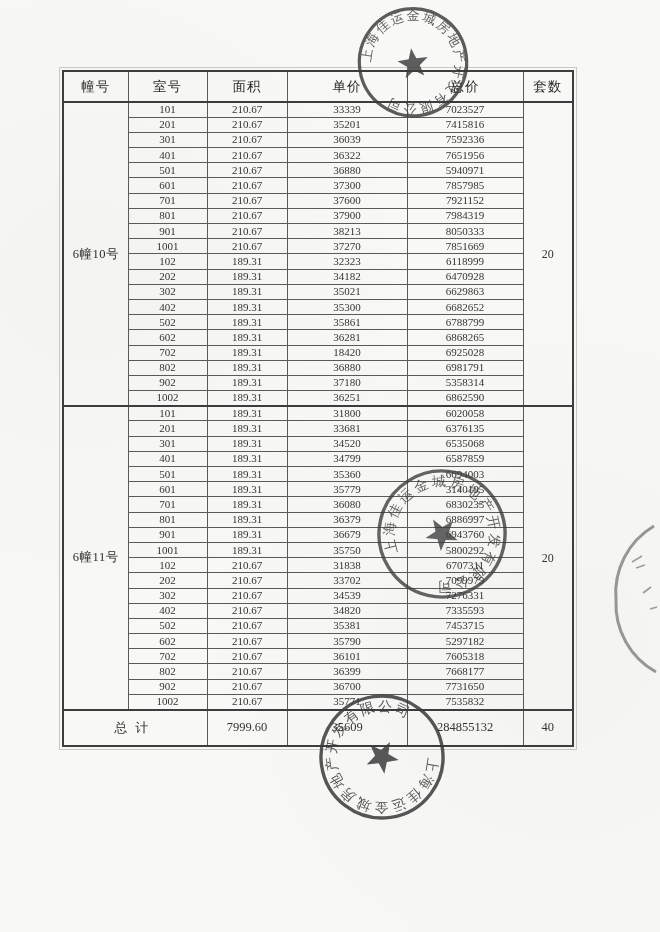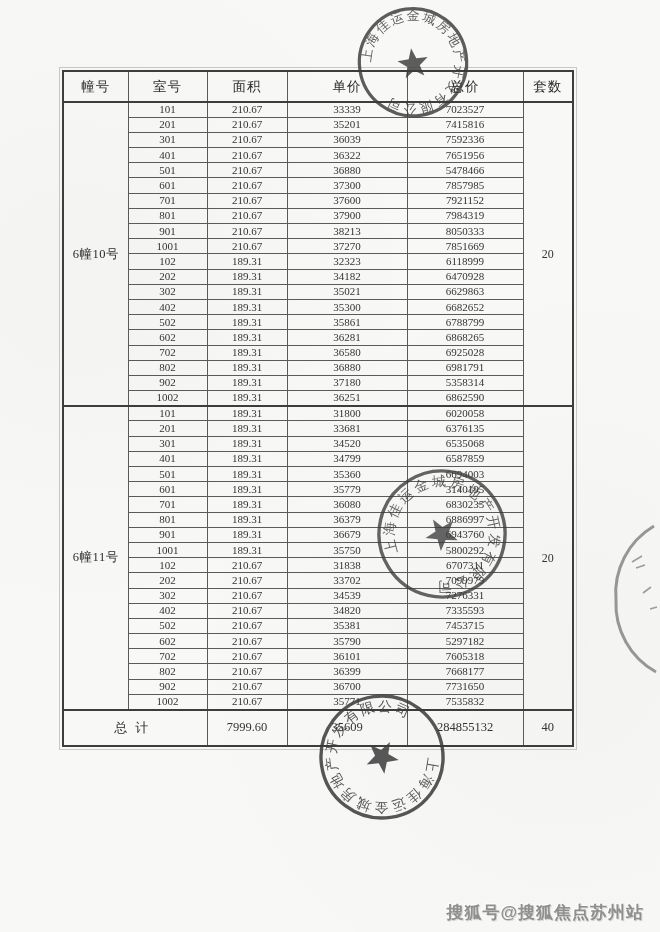--- a/index.html
+++ b/index.html
@@ -104,21 +104,21 @@
         <tr>
           <td class="room-cell">401</td>
           <td class="area-cell">210.67</td>
           <td class="unit-price-cell">36322</td>
           <td class="total-price-cell">7651956</td>
         </tr>
         <tr>
           <td class="room-cell">501</td>
           <td class="area-cell">210.67</td>
           <td class="unit-price-cell">36880</td>
-          <td class="total-price-cell">5478466</td>
+          <td class="total-price-cell">5940971</td>
         </tr>
         <tr>
           <td class="room-cell">601</td>
           <td class="area-cell">210.67</td>
           <td class="unit-price-cell">37300</td>
           <td class="total-price-cell">7857985</td>
         </tr>
         <tr>
           <td class="room-cell">701</td>
           <td class="area-cell">210.67</td>
@@ -175,21 +175,21 @@
         </tr>
         <tr>
           <td class="room-cell">602</td>
           <td class="area-cell">189.31</td>
           <td class="unit-price-cell">36281</td>
           <td class="total-price-cell">6868265</td>
         </tr>
         <tr>
           <td class="room-cell">702</td>
           <td class="area-cell">189.31</td>
-          <td class="unit-price-cell">36580</td>
+          <td class="unit-price-cell">18420</td>
           <td class="total-price-cell">6925028</td>
         </tr>
         <tr>
           <td class="room-cell">802</td>
           <td class="area-cell">189.31</td>
           <td class="unit-price-cell">36880</td>
           <td class="total-price-cell">6981791</td>
         </tr>
         <tr>
           <td class="room-cell">902</td>
@@ -368,15 +368,14 @@
         <textPath href="#seal-path-bot" startOffset="7" textLength="242" lengthAdjust="spacing">上海佳运金城房地产开发有限公司</textPath>
       </text>
     </g>
   </svg>
 
   <svg id="stamp-edge" class="stamp" viewBox="0 0 58 160">
     <path d="M52,6 A78,78 0 0,0 14,80 A78,78 0 0,0 54,152" fill="none" stroke="#4a4a4a" stroke-width="3"></path>
     <path d="M30,42 l10,-6 m-6,12 l9,-3 m-2,28 l8,-6 m-1,22 l7,-2" stroke="#555" stroke-width="1.6" fill="none"></path>
   </svg>
 
-  <div class="watermark">搜狐号@搜狐焦点苏州站</div>
 
 </div>
 
 </body></html>

